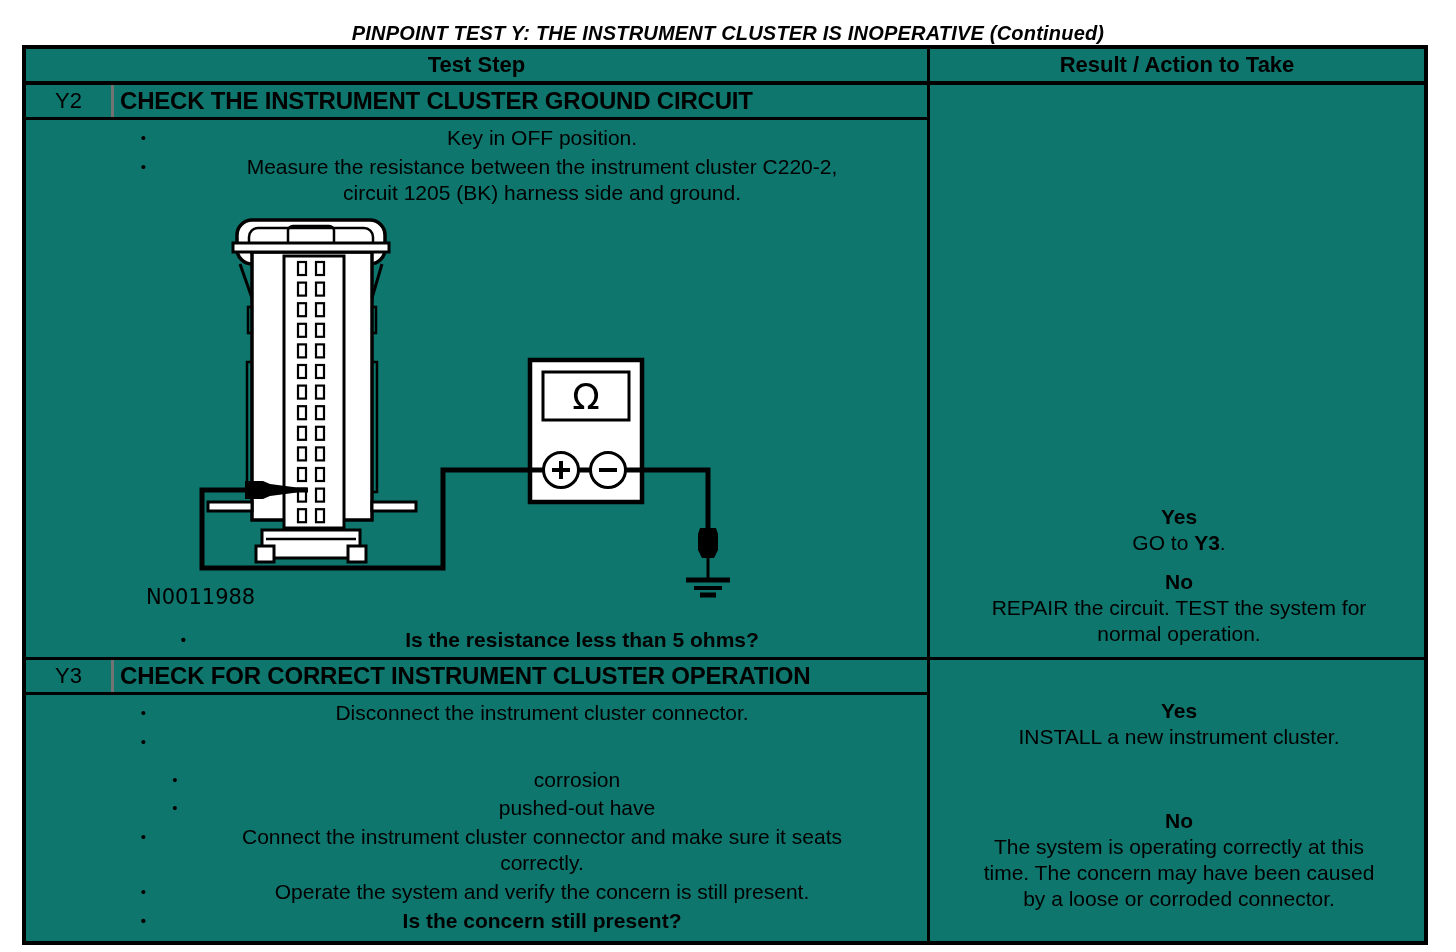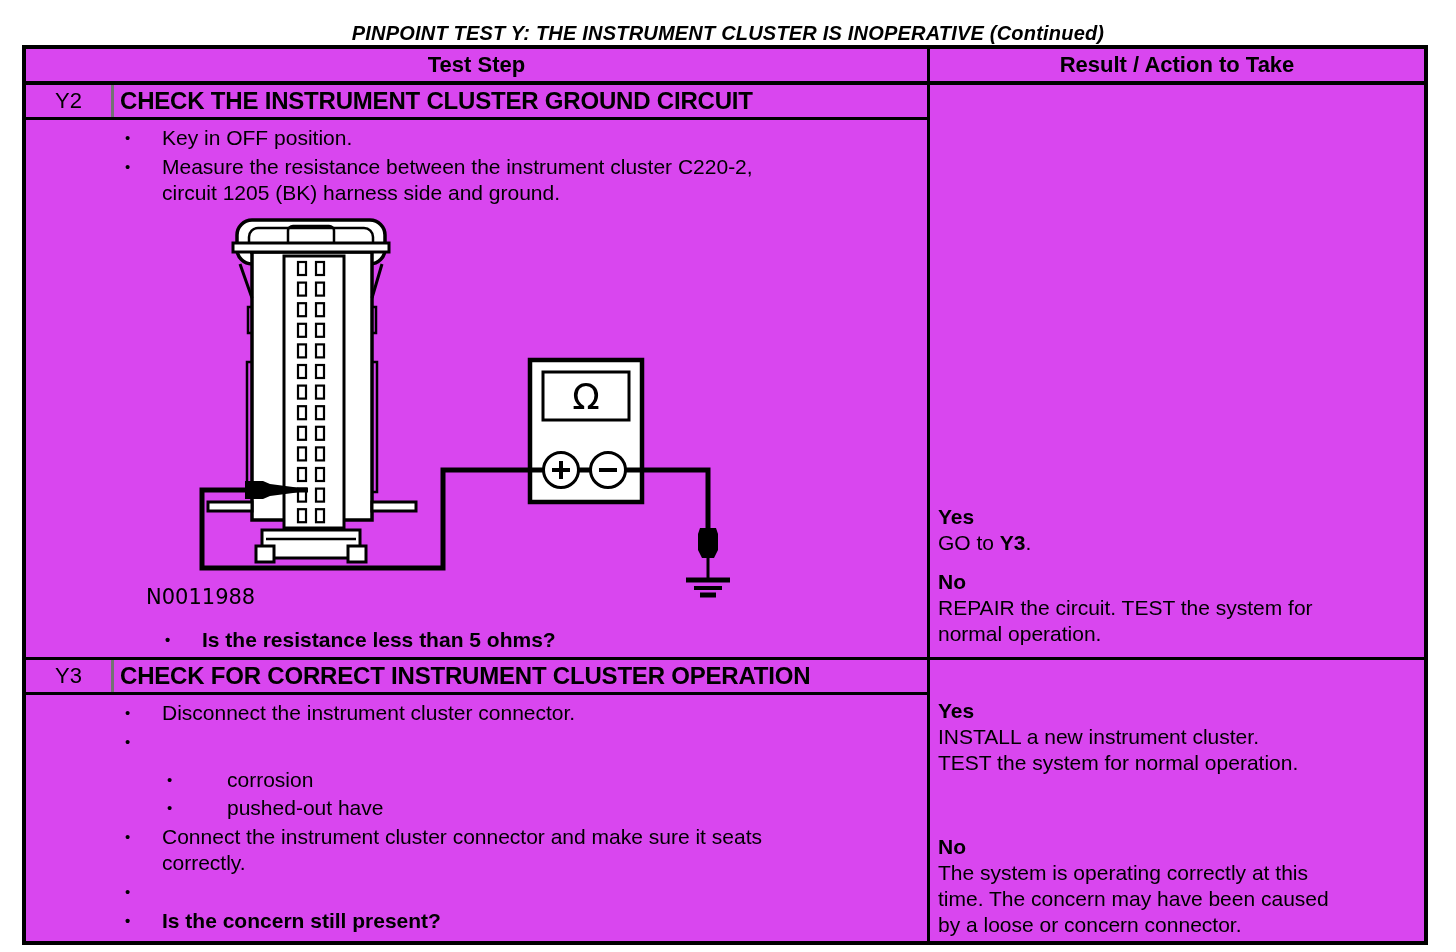--- a/index.html
+++ b/index.html
@@ -7,21 +7,21 @@
     position:relative;width:1456px;height:952px;overflow:hidden;
     font-family:"Liberation Sans",sans-serif;color:#000;
     -webkit-font-smoothing:none;
   }
   .page-title{
     position:absolute;top:22px;left:0;width:100%;text-align:center;
     font-size:20px;font-weight:bold;letter-spacing:0.2px;font-style:italic;
   }
   .pp-table{
     position:absolute;left:22px;top:45px;width:1398px;height:892px;
-    border:4px solid #000;display:flex;flex-direction:column;background:#d946ef;
+    border:4px solid #000;display:flex;flex-direction:column;background:#0f766e;text-align:center;
   }
   .thead{display:flex;height:32px;border-bottom:4px solid #000;flex:0 0 auto;}
   .th{display:flex;align-items:center;justify-content:center;
       font-size:22px;font-weight:bold;}
   .th-left{width:901px;border-right:3px solid #000;}
   .th-right{flex:1;}
   .trow{display:flex;flex:0 0 auto;}
   .trow-y2{height:572px;border-bottom:3px solid #000;}
   .trow-y3{flex:1 1 auto;}
   .row-left{width:901px;border-right:3px solid #000;display:flex;flex-direction:column;}
@@ -242,45 +242,47 @@
           </div>
           <div class="step">
             <span class="marker"></span>
             <div class="text">
               <div>Connect the instrument cluster connector and make sure it seats</div>
               <div>correctly.</div>
             </div>
           </div>
           <div class="step">
             <span class="marker"></span>
+            <div class="text">
+                <div>Operate the system and verify the concern is still present.</div>
+              </div>
           </div>
           <div class="step bold">
             <span class="marker"></span>
             <div class="text">
                 <div>Is the concern still present?</div>
               </div>
           </div>
         </div>
       </div>
     </div>
 
     <div class="row-right">
       <div class="result-cell rc-y3">
         <div class="res-block">
           <div class="res-answer">Yes</div>
           <div class="res-action">
             <div>INSTALL a new instrument cluster.</div>
-            <div>TEST the system for normal operation.</div>
           </div>
         </div>
         <div class="res-block">
           <div class="res-answer">No</div>
           <div class="res-action">
             <div>The system is operating correctly at this</div>
             <div>time. The concern may have been caused</div>
-            <div>by a loose or concern connector.</div>
+            <div>by a loose or corroded connector.</div>
           </div>
         </div>
       </div>
     </div>
   </div>
 
 </div>
 
 </body></html>

